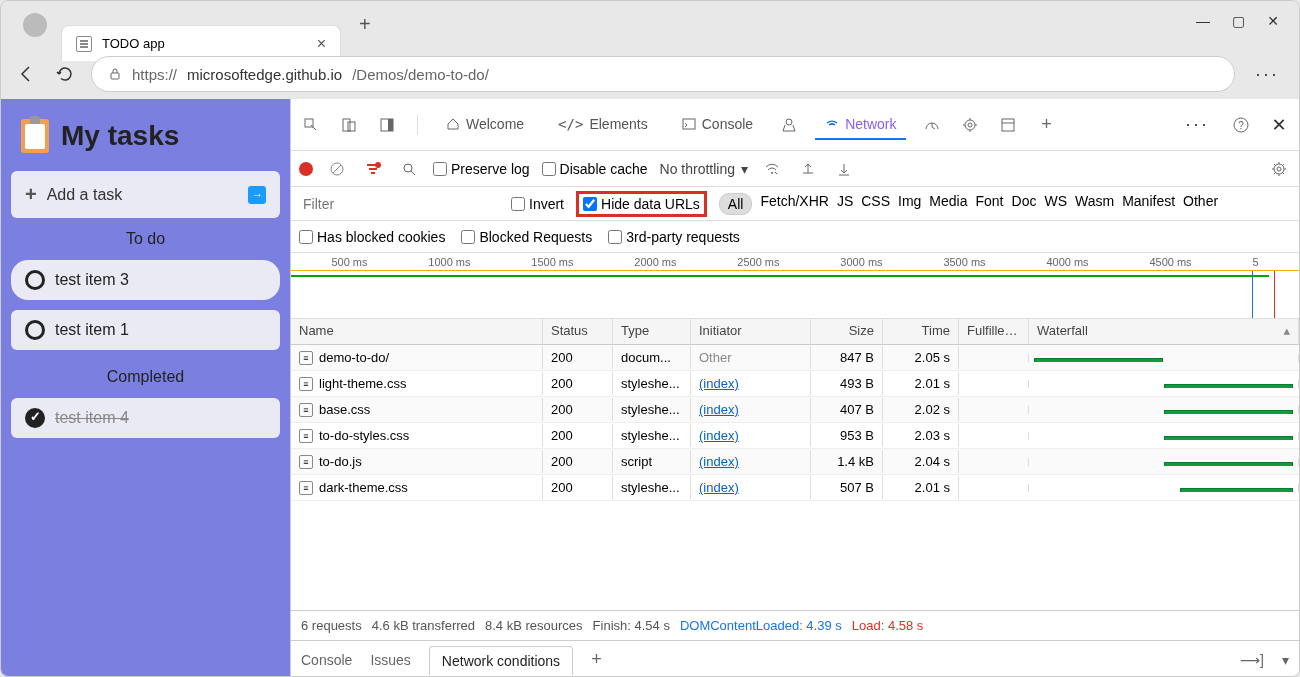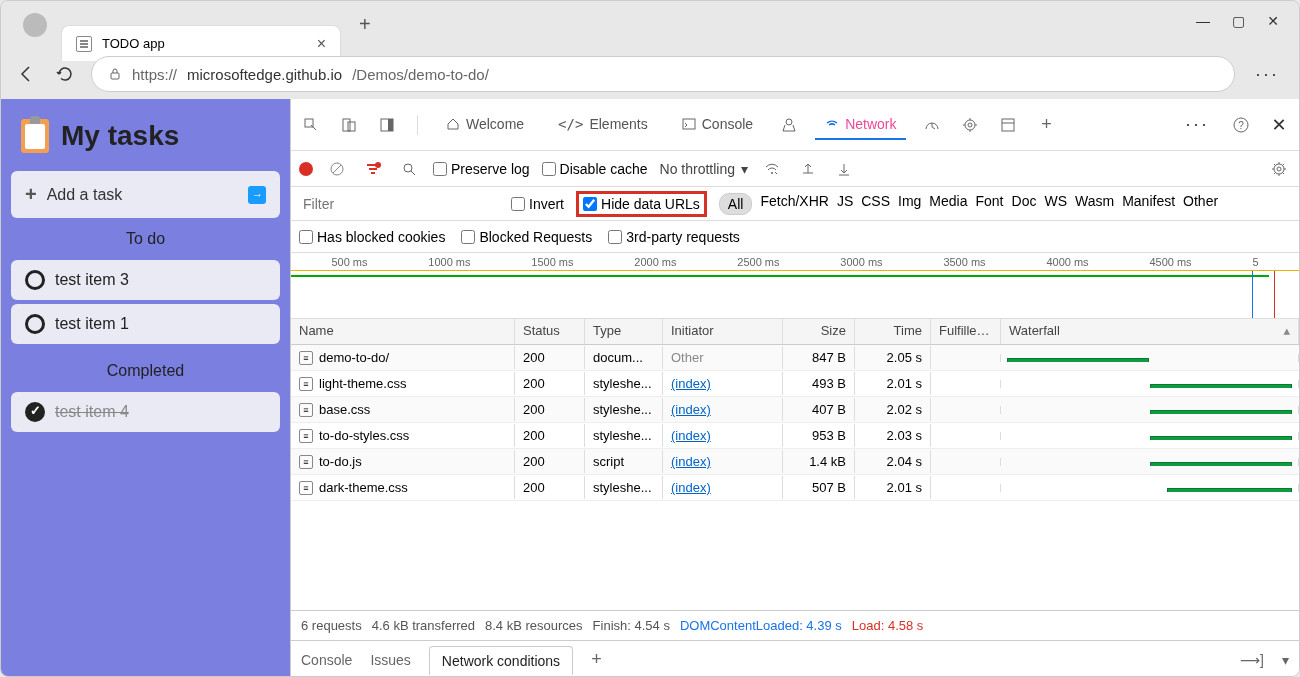--- a/index.html
+++ b/index.html
@@ -32,37 +32,37 @@
 .go-btn::after{content:"→";position:absolute;color:#fff;font-size:11px;top:1px;left:4px}
 .section-label{text-align:center;font-size:16px;color:#222;padding:4px}
 .task-item{background:#eaeaf5;border-radius:6px;padding:10px 14px;display:flex;align-items:center;gap:10px;font-size:16px;color:#222}
 .checkbox-empty{width:20px;height:20px;border:3px solid #222;border-radius:50%}
 .checkbox-done{width:20px;height:20px;border:3px solid #222;border-radius:50%;background:#222;position:relative}
 .checkbox-done::after{content:"✓";color:#fff;position:absolute;top:-2px;left:2px;font-size:13px;font-weight:bold}
 .done-text{text-decoration:line-through;color:#888}
 .devtools{flex:1;background:#fff;display:flex;flex-direction:column;border-left:1px solid #ccc}
 .dt-tabs{height:52px;border-bottom:1px solid #ddd;display:flex;align-items:center;padding:0 8px;gap:14px}
 .dt-tab{padding:6px 10px;font-size:14px;color:#555;cursor:pointer;display:flex;align-items:center;gap:6px;border-bottom:2px solid transparent}
-.dt-tab.active{border-bottom:2px solid #1a73e8;color:#ec4899}
+.dt-tab.active{border-bottom:2px solid #1a73e8;color:#8b5cf6}
 .dt-toolbar{height:36px;border-bottom:1px solid #ddd;display:flex;align-items:center;padding:0 8px;gap:12px;font-size:14px}
 .rec-btn{width:14px;height:14px;border:2px solid #d93025;border-radius:50%;background:#d93025;cursor:pointer}
 .dt-filter-row{height:34px;border-bottom:1px solid #ddd;display:flex;align-items:center;padding:0 8px;gap:12px;font-size:14px}
 .filter-input{border:none;outline:none;font-size:14px;color:#888;width:200px;padding:4px}
 .chk{display:flex;align-items:center;gap:4px;cursor:pointer}
 .chk input{width:14px;height:14px}
 .type-btn{padding:2px 8px;border:1px solid #ccc;border-radius:10px;cursor:pointer;font-size:14px}
 .type-btn.active{background:#ddd}
 .redbox{border:3px solid #d93025;padding:2px 4px;display:flex;align-items:center;gap:4px}
 .dt-extra-row{height:32px;border-bottom:1px solid #ddd;display:flex;align-items:center;padding:0 8px;gap:16px;font-size:14px}
 .timeline{height:66px;border-bottom:1px solid #ddd;position:relative;font-size:11px;color:#666}
 .timeline .ticks{display:flex;justify-content:space-around;padding:2px 10px;border-bottom:1px solid #eab308;height:18px;align-items:center}
 .timeline .track{position:absolute;top:22px;left:0;right:30px;height:2px;background:#0a0}
 .headers{height:26px;display:flex;border-bottom:1px solid #ccc;font-size:13px;color:#444;background:#f5f5f5}
 .headers>div,.req-row>div{border-right:1px solid #ddd;padding:4px 8px;overflow:hidden;text-overflow:ellipsis;white-space:nowrap}
-.c-name{width:224px}.c-status{width:70px}.c-type{width:78px}.c-init{width:120px}.c-size{width:72px;text-align:right}.c-time{width:76px;text-align:right}.c-fulf{width:70px}.c-water{flex:1;position:relative}
+.c-name{width:252px}.c-status{width:70px}.c-type{width:78px}.c-init{width:120px}.c-size{width:72px;text-align:right}.c-time{width:76px;text-align:right}.c-fulf{width:70px}.c-water{flex:1;position:relative}
 .requests{flex:1;overflow:auto;font-size:13px}
 .req-row{display:flex;height:26px;align-items:center;border-bottom:1px solid #eee}
 .req-row:nth-child(odd){background:#fafafa}
 .req-icon{display:inline-block;width:14px;height:14px;border:1px solid #888;border-radius:2px;margin-right:6px;vertical-align:middle;font-size:9px;text-align:center;line-height:12px}
 .initiator-link{color:#0064c8;text-decoration:underline;cursor:pointer}
 .bar{position:absolute;height:14px;background:#0d9c3f;border:1px solid #0a7a31;top:4px}
 .summary{height:30px;border-top:1px solid #ccc;display:flex;align-items:center;padding:0 10px;gap:10px;font-size:13px;color:#555}
 .summary .blue{color:#1a73e8}.summary .red{color:#d93025}
 .drawer{height:38px;border-top:1px solid #ccc;display:flex;align-items:center;padding:0 10px;gap:18px;font-size:14px;color:#666}
 .drawer .active-tab{background:#fff;border:1px solid #ccc;border-bottom:none;padding:6px 12px;border-radius:4px 4px 0 0;color:#222;margin-top:2px}
@@ -118,21 +118,21 @@
       <span class="clip-icon"></span>
       <span class="app-title">My tasks</span>
     </div>
     <div class="add-task">
       <span class="plus">+</span>
       <span>Add a task</span>
       <span class="go-btn"></span>
     </div>
     <div class="section-label">To do</div>
     <div id="todo-list">
-        <div class="task-item" style="margin-bottom: 4px;">
+        <div class="task-item" style="margin-bottom: 10px; border-radius: 17px;">
           <span class="checkbox-empty"></span>
           <span>test item 3</span>
         </div> 
         <div class="task-item" style="margin-bottom: 6px;">
           <span class="checkbox-empty"></span>
           <span>test item 1</span>
         </div> 
       </div>
     <div class="section-label">Completed</div>
     <div id="done-list">

